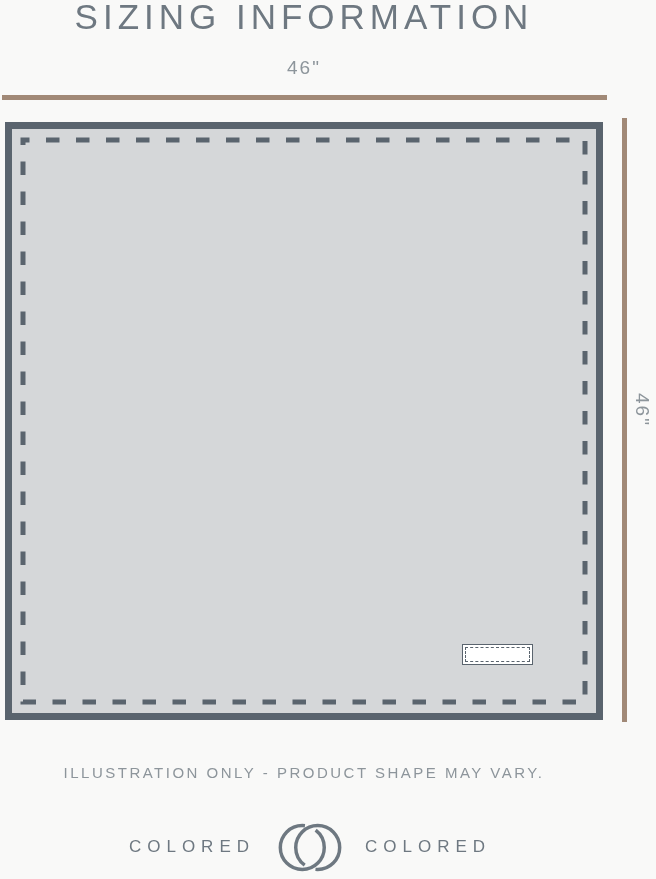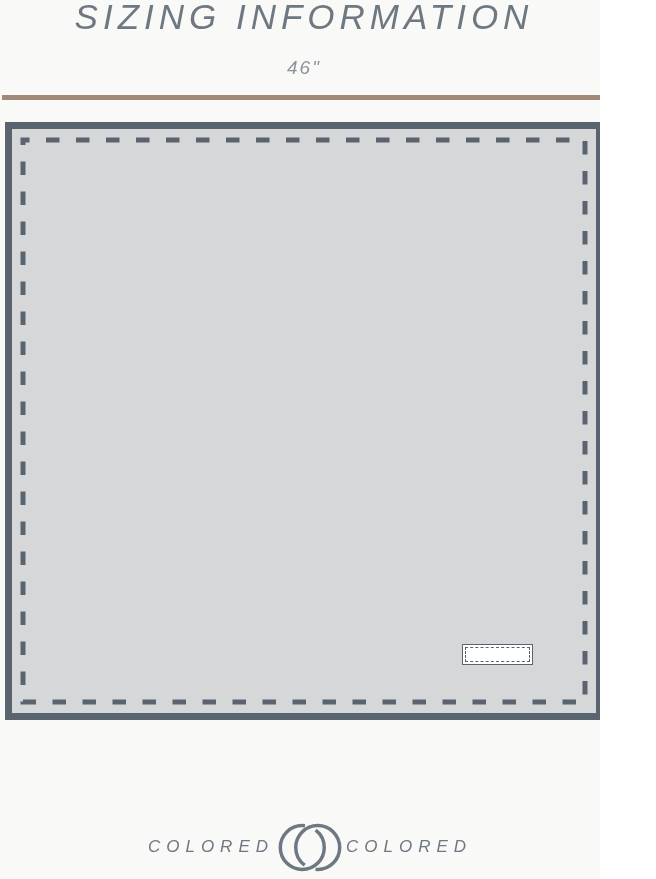--- a/index.html
+++ b/index.html
@@ -1,24 +1,23 @@
 <!DOCTYPE html>
 <html style="--background: #f9f9f8; --heading-text: #6e7881; --label-text: #8d959b; --measure-line: #a18977; --fabric-border: #5a646e; --fabric-fill: #d5d7d9; --tag-fill: #ffffff;"><head>
 <meta charset="utf-8">
 <style>
   html, body { margin: 0; padding: 0; }
   body { font-family: "Liberation Sans", sans-serif; }
 
   .page {
     position: relative;
-    width: 600px;
+    width: 656px;
     height: 879px;
     background: var(--background, #f9f9f8);
     overflow: hidden;
-    font-style: italic;
   }
 
   .title {
     position: absolute;
     top: -3px; left: 0;
     width: 608px;
     margin: 0;
     text-align: center;
     font-size: 35px;
     font-weight: 400;
@@ -112,21 +111,21 @@
     white-space: nowrap;
   }
 
   .brand {
     position: absolute;
     top: 820px; left: 0;
     width: 620px; height: 54px;
     display: flex;
     align-items: center;
     justify-content: center;
-    gap: 4px;
+    gap: 23px;
     color: var(--heading-text, #6e7881);
   }
   .brand-word {
     font-size: 17px;
     letter-spacing: 6px;
     white-space: nowrap;
   }
   .logo-mark { width: 64px; height: 53px; display: block; }
   .logo-mark circle {
     fill: none;
@@ -149,20 +148,21 @@
     <svg class="stitch" viewBox="0 0 598 598" aria-hidden="true">
       <rect x="18" y="18" width="562" height="562"></rect>
     </svg>
     <div class="tag"></div>
   </div>
 
   <div class="vline"></div>
 
   <div class="side-label">46"</div>
 
+  <div class="caption">ILLUSTRATION ONLY - PRODUCT SHAPE MAY VARY.</div>
 
   <div class="brand">
     <span class="brand-word">COLORED</span>
     <svg class="logo-mark" viewBox="0 0 66 55" aria-hidden="true">
       <circle cx="25" cy="27.5" r="22.8" stroke-dasharray="109.6 12 143"></circle>
       <circle cx="41" cy="27.5" r="22.8" stroke-dasharray="38 12 143"></circle>
     </svg>
     <span class="brand-word">COLORED</span>
   </div>
 

